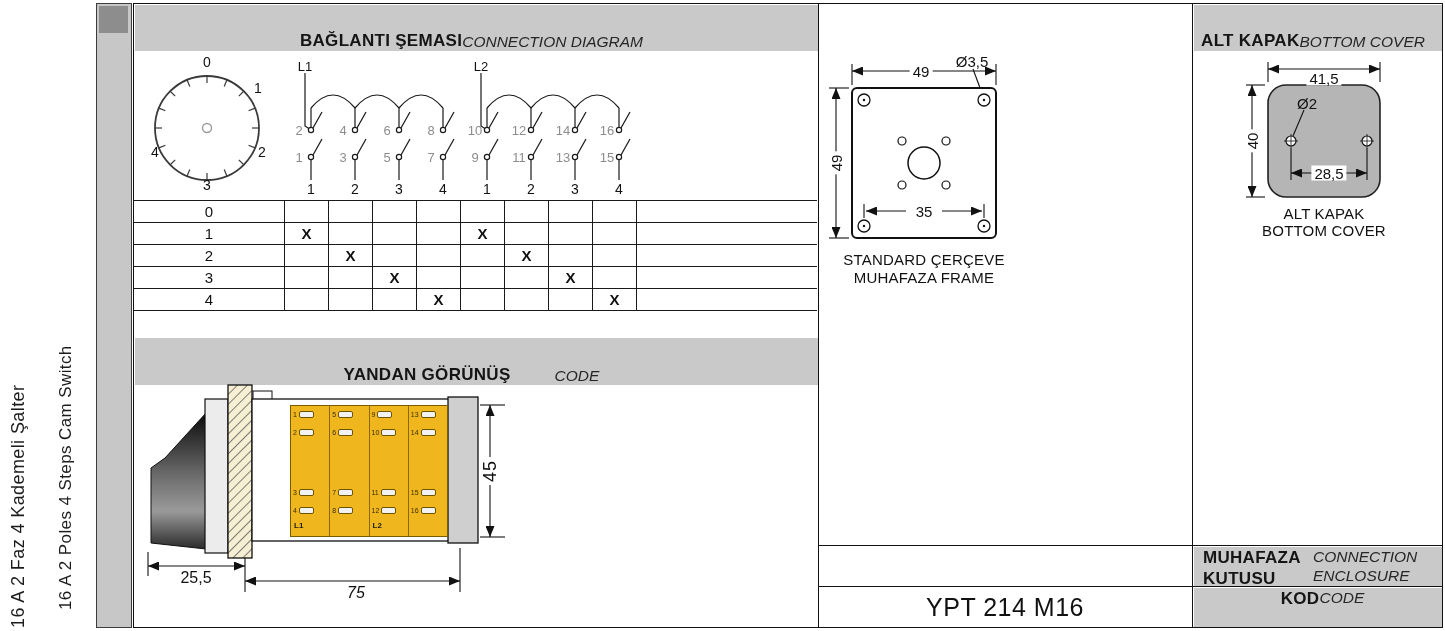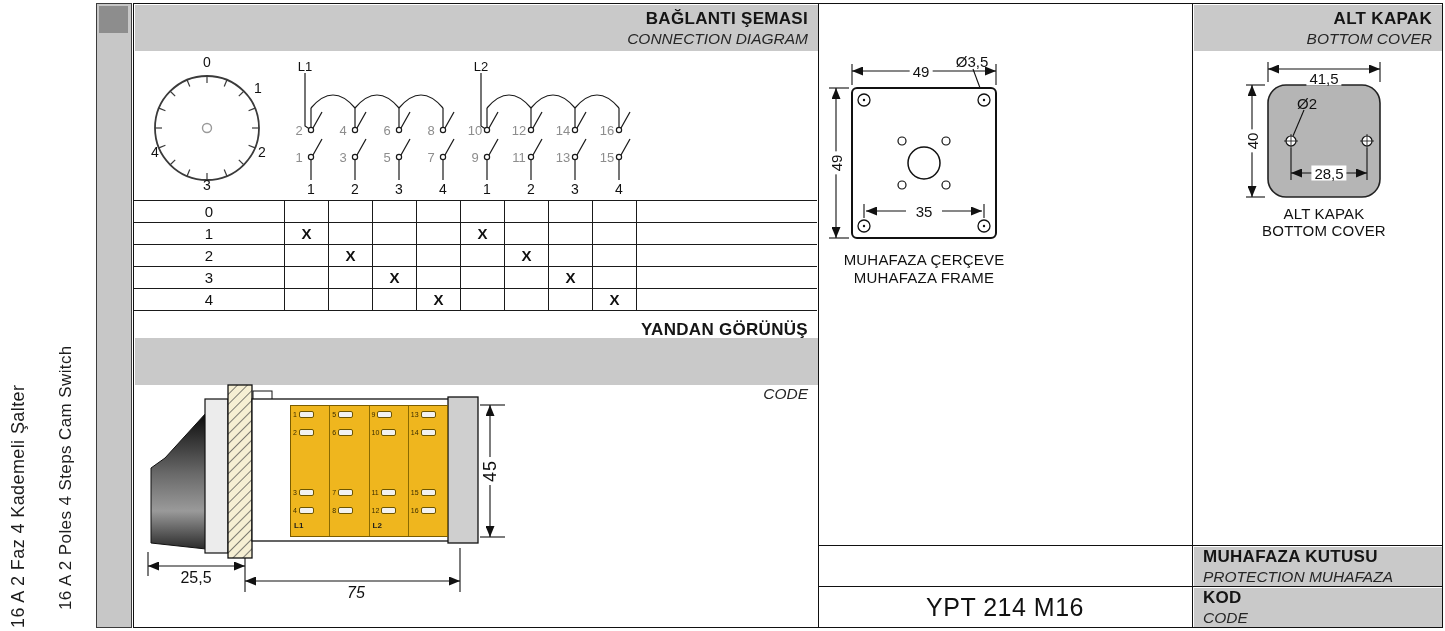--- a/index.html
+++ b/index.html
@@ -18,21 +18,21 @@
   .frame{position:absolute;left:133px;top:3px;width:1310px;height:625px;border:1.5px solid #111;pointer-events:none;}
   .vline{position:absolute;top:3px;height:625px;width:0;border-left:1.5px solid #111;}
   .hline{position:absolute;height:0;border-top:1.3px solid #111;}
 
   .spine{position:absolute;left:96px;top:3px;width:36px;height:625px;background:#c7c7c7;border:1px solid #3c3c3c;}
   .spine-sq{position:absolute;left:2px;top:2px;width:29px;height:27px;background:#8d8d8d;}
 
   .side-title{position:absolute;transform-origin:0 0;transform:rotate(-90deg);font-size:18px;color:#1c1c1c;letter-spacing:.4px;white-space:nowrap;}
   .side-title.en{font-size:17px;}
 
-  .hdr{position:absolute;background:var(--header-bg,#c9c9c9);display:flex;flex-direction:column;justify-content:center;line-height:1.25;}
+  .hdr{position:absolute;background:var(--header-bg,#c9c9c9);display:flex;flex-direction:row;justify-content:center;line-height:1.25;}
   .hdr.right{align-items:flex-end;padding-right:10px;}
   .hdr.left{align-items:flex-start;padding-left:9px;}
   .hdr-tr{font-weight:bold;font-size:17px;color:#151515;letter-spacing:.3px;}
   .hdr-en{font-style:italic;font-size:15.5px;color:#262626;}
 
   
   .conn{position:absolute;left:133px;top:52px;width:685px;height:148px;}
   .conn svg{position:absolute;left:0;top:0;}
   .dial-num{font-size:14px;color:#111;}
   .term-num{font-size:13px;color:#8d8d8d;}
@@ -85,21 +85,21 @@
   <div class="hdr right" style="left:1194px;top:5px;width:248px;height:46px;">
     <div class="hdr-tr">ALT KAPAK</div>
     <div class="hdr-en">BOTTOM COVER</div>
   </div>
   <div class="hdr right" style="left:135px;top:338px;width:683px;height:47px;gap:44px;">
     <div class="hdr-tr">YANDAN GÖRÜNÜŞ</div>
     <div class="hdr-en">CODE</div>
   </div>
   <div class="hdr left" style="left:1194px;top:547px;width:248px;height:39px;">
     <div class="hdr-tr">MUHAFAZA KUTUSU</div>
-    <div class="hdr-en">PROTECTION MUHAFAZA</div>
+    <div class="hdr-en">CONNECTION ENCLOSURE</div>
   </div>
   <div class="hdr left" style="left:1194px;top:588px;width:248px;height:39px;">
     <div class="hdr-tr">KOD</div>
     <div class="hdr-en">CODE</div>
   </div>
 
   <div class="conn">
     <svg width="685" height="148" viewBox="0 0 685 148">
         <circle cx="74" cy="76" r="52" fill="none" stroke="#3a3a3a" stroke-width="1.8"></circle>
         <circle cx="74" cy="76" r="4.5" fill="none" stroke="#9a9a9a" stroke-width="1.4"></circle>
@@ -419,21 +419,21 @@
     <circle cx="128" cy="133" r="4" fill="#fff" stroke="#111" stroke-width="1.2"></circle>
     <line class="thin" x1="46" y1="166" x2="46" y2="152"></line>
     <line class="thin" x1="166" y1="166" x2="166" y2="152"></line>
     <line class="thin" x1="88" y1="159" x2="48" y2="159" marker-end="url(#arF)"></line>
     <line class="thin" x1="124" y1="159" x2="164" y2="159" marker-end="url(#arF)"></line>
   </svg>
   <span class="pos dimlbl" style="left:921px;top:71px;">49</span>
   <span class="pos dim15" style="left:972px;top:61px;">Ø3,5</span>
   <span class="pos rot dimlbl" style="left:836px;top:163px;">49</span>
   <span class="pos dimlbl" style="left:924px;top:211px;">35</span>
-  <span class="pos caption" style="left:924px;top:259px;">MUHAFAZA ÇERÇEVE</span>
+  <span class="pos caption" style="left:924px;top:259px;">STANDARD ÇERÇEVE</span>
   <span class="pos caption" style="left:924px;top:277px;">MUHAFAZA FRAME</span>
 
   <svg class="abs" style="left:1192px;top:52px;" width="251" height="200" viewBox="0 0 251 200">
     <defs>
       <marker id="arC" markerWidth="12" markerHeight="9" refX="11" refY="4.5" orient="auto-start-reverse" markerUnits="userSpaceOnUse">
         <path d="M0,0 L11,4.5 L0,9 Z" fill="#111"></path>
       </marker>
     </defs>
     <line class="thin" x1="76" y1="30" x2="76" y2="10"></line>
     <line class="thin" x1="188" y1="30" x2="188" y2="10"></line>

